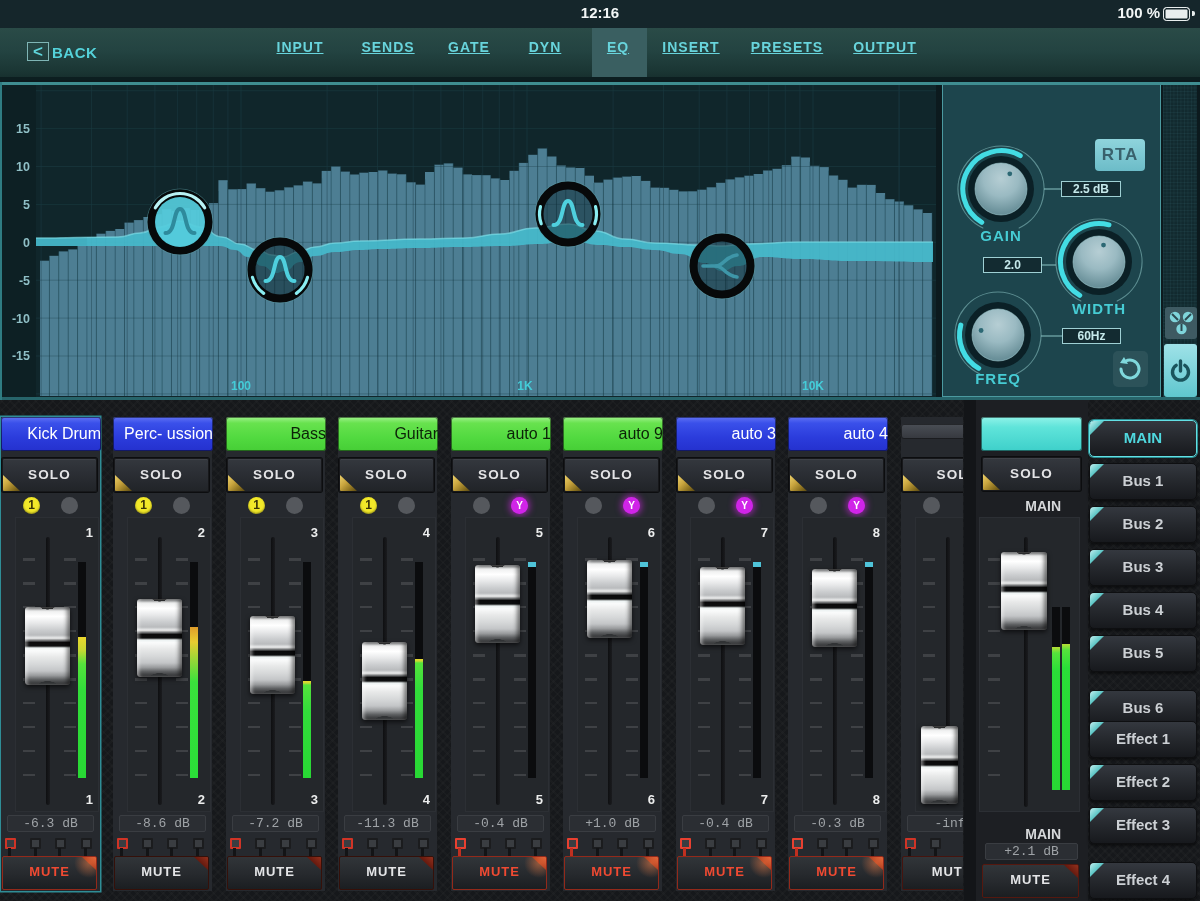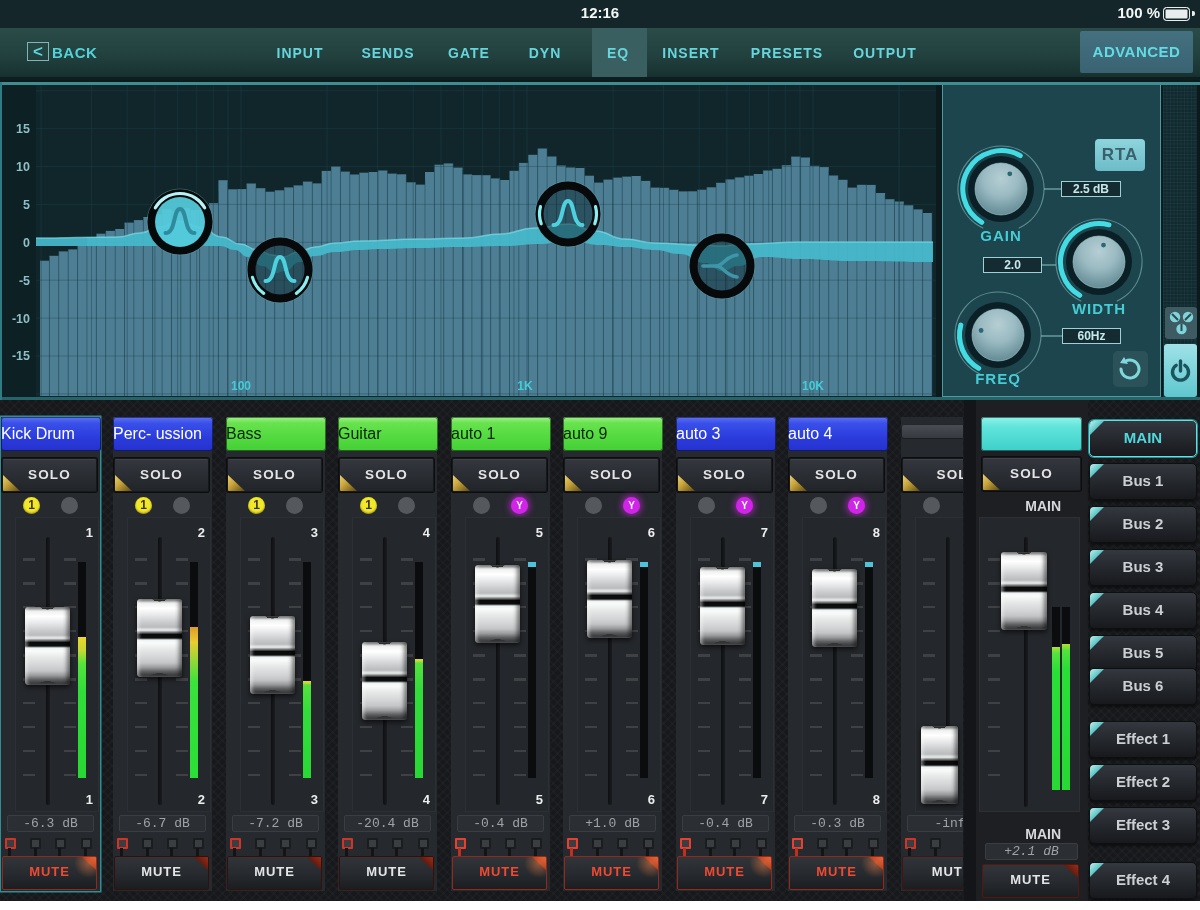--- a/index.html
+++ b/index.html
@@ -10,21 +10,21 @@
 .time { position:absolute; left:0; right:0; top:4px; text-align:center; color:#f2f6f6; font-size:15px; font-weight:bold; }
 .batt { position:absolute; right:40px; top:4px; color:#f2f6f6; font-size:15px; font-weight:bold; }
 .bicon { position:absolute; right:10px; top:6.5px; width:27px; height:14px; border:1.5px solid #e8eeee; border-radius:3.5px; background:#e8eeee; box-shadow:inset 0 0 0 1.5px #15262b; }
 .bicon:after { content:""; position:absolute; right:-5.5px; top:3px; width:3px; height:5px; background:#e8eeee; border-radius:0 2px 2px 0; }
 
 
 .nav { position:absolute; left:0; top:28px; width:1200px; height:52px; background:linear-gradient(180deg,#2a4b47 0%,#234341 45%,#1a3533 85%,#152d2c 100%); }
 .nav:after { content:""; position:absolute; left:0; bottom:0; width:100%; height:3px; background:#0c1e20; }
 .backbox { position:absolute; left:27px; top:14px; width:22px; height:19px; border:1px solid #7fb5b5; color:#5fd4da; font-size:17px; font-weight:bold; text-align:center; line-height:17px; }
 .backtx { position:absolute; left:52px; top:16px; color:#54d2da; font-size:15px; font-weight:bold; letter-spacing:0.5px; }
-.tab { position:absolute; top:17px; color:#68d4dc; font-size:14px; font-weight:bold; letter-spacing:1px; transform:translateX(-50%); }
+.tab { position:absolute; top:11px; color:#68d4dc; font-size:14px; font-weight:bold; letter-spacing:1px; transform:translateX(-50%);text-decoration:underline; }
 .eqtab { position:absolute; left:592px; top:0; width:55px; height:52px; background:#3a5f61; }
 .adv { position:absolute; left:1080px; top:3px; width:113px; height:42px; background:linear-gradient(180deg,#447080 0%,#3a6372 100%); border-radius:2px; color:#62dce4; font-size:15px; font-weight:bold; text-align:center; line-height:42px; letter-spacing:0.5px; }
 
 
 .eqband { position:absolute; left:0; top:80px; width:1200px; height:320px; background:#0c1a1e; }
 .eqband .topline { position:absolute; left:0; top:2px; width:1200px; height:2.5px; background:#3f8d91; z-index:6; }
 .eqband .botline { position:absolute; left:0; top:316.5px; width:1200px; height:3px; background:#27646a; z-index:6; }
 .eqband .leftline { position:absolute; left:0; top:2px; width:2px; height:318px; background:#2f7c82; z-index:6; }
 .graph { position:absolute; }
 .rpanel { position:absolute; left:942px; top:84px; width:219px; height:313px; background:#1d454d; border:1.5px solid #4b9aa0; }
@@ -35,21 +35,21 @@
 .vbox { position:absolute; height:16px; background:#132b31; border:1px solid #9fd0d4; color:#c5e8ea; font-size:12px; font-weight:bold; text-align:center; line-height:14px; }
 .sliver { position:absolute; left:1163px; top:84px; width:34px; height:313px; background:#122a2f;
   background-image:linear-gradient(rgba(90,170,180,0.08) 1px, transparent 1px),linear-gradient(90deg, rgba(90,170,180,0.08) 1px, transparent 1px);
   background-size:3.5px 3.5px; }
 .kgroup { position:absolute; left:1165px; top:307px; width:32px; height:32px; background:#3e5a62; border-radius:3px; }
 .power { position:absolute; left:1164px; top:344px; width:33px; height:53px; background:linear-gradient(180deg,#9fe2e8,#5fc6ce); border-radius:3px; }
 
 
 .charea { position:absolute; left:0; top:400px; width:1200px; height:510px; background:#16181b; background-image:repeating-linear-gradient(45deg, rgba(255,255,255,0.02) 0 2px, transparent 2px 6px), repeating-linear-gradient(-45deg, rgba(255,255,255,0.02) 0 2px, transparent 2px 6px); }
 .strip { position:absolute; top:17px; width:99px; height:474px; background:#26292e; }
-.clabel { position:absolute; left:0; top:0; width:100px; height:34px; border-radius:3px; text-align:left; line-height:34px; font-size:16px; box-shadow:inset 0 0 0 1px rgba(0,0,0,0.5); }
+.clabel { position:absolute; left:0; top:0; width:100px; height:34px; border-radius:3px; text-align:right; line-height:34px; font-size:16px; box-shadow:inset 0 0 0 1px rgba(0,0,0,0.5); }
 .solo { position:absolute; left:1px; top:41px; width:95px; height:34px; background:linear-gradient(180deg,#34383e 0%,#2b2e34 45%,#212428 100%); border:1.5px solid #17181b; box-shadow:0 0 0 1px #0c0d0f, inset 0 1px 0 rgba(255,255,255,0.06); border-radius:2px; color:#e4e4e6; font-size:13.5px; font-weight:bold; text-align:center; line-height:31px; letter-spacing:1.2px; overflow:hidden; }
 .fold { position:absolute; left:0; bottom:0; width:17px; height:16px; background:linear-gradient(135deg,#ecd06a 0%,#c9a53e 40%,#8a701f 75%,#5c4a14 100%); -webkit-clip-path:polygon(0 0,0 100%,100% 100%); clip-path:polygon(0 0,0 100%,100% 100%); }
 .ind { position:absolute; top:80px; width:17px; height:17px; border-radius:50%; font-size:12px; font-weight:bold; text-align:center; line-height:17px; }
 .indy { left:22px; background:#f2e829; color:#3a3408; box-shadow:inset 0 -1px 2px rgba(0,0,0,0.4); }
 .indg { background:#55585d; }
 .indm { left:60px; background:#d024e8; color:#fff; box-shadow:0 0 6px 2px rgba(220,40,240,0.55); font-size:10px; }
 .fpanel { position:absolute; left:14px; top:100px; width:84px; height:295px; background:#24272b; border:1px solid #2c2f34; }
 .cnum { position:absolute; right:5px; color:#eceded; font-size:13px; font-weight:bold; }
 .track { position:absolute; left:30px; top:19px; width:4px; height:268px; background:linear-gradient(90deg,#0e0f11,#1a1b1e); border-radius:2px; }
 .ticks { position:absolute; top:40px; width:12px; height:232px; background:repeating-linear-gradient(180deg, rgba(255,255,255,0.12) 0 2.5px, transparent 2.5px 24px); }
@@ -70,21 +70,21 @@
 .mfold { position:absolute; right:0; top:0; width:14px; height:13px; background:linear-gradient(225deg,#93301c 0%,#6a1c10 45%,#3d0f08 100%); -webkit-clip-path:polygon(0 0,100% 0,100% 100%); clip-path:polygon(0 0,100% 0,100% 100%); }
 .mglow { position:absolute; right:-8px; top:-9px; width:30px; height:30px; background:radial-gradient(circle, rgba(255,130,70,0.5) 0%, rgba(255,130,70,0.18) 45%, rgba(255,130,70,0) 70%); }
 .ch9 { overflow:hidden; }
 .mainstrip { position:absolute; left:964px; top:0px; width:124px; height:510px; background:#1d1f23; }
 .mainstrip .dk { position:absolute; left:0; top:0; width:12px; height:510px; background:#131518; }
 .mainstrip .clabel { left:17px; top:17px; width:101px; background:linear-gradient(180deg,#8ff2e8 0%,#5fe4da 30%,#3ed0ca 100%); }
 
 .mtext { position:absolute; left:0; width:97px; text-align:right; color:#d6d8da; font-size:14px; font-weight:bold; }
 .mainstrip .fpanel .track { height:270px; }
 .mmeter { position:absolute; width:8px; height:183px; }
-.mainstrip .dbbox { position:absolute;font-style:italic; }
+.mainstrip .dbbox { position:absolute; }
 .mainstrip .mute { position:absolute; }
 .buscol { position:absolute; left:1089px; top:0; width:111px; height:510px; }
 .busbtn { position:absolute; left:0; width:108px; height:37px; background:linear-gradient(180deg,#34383f 0%,#25282d 50%,#17191d 100%); border:1.5px solid #0e0f11; border-radius:5px; color:#ccd0d4; font-size:15px; font-weight:bold; text-align:center; line-height:34px; overflow:hidden; box-shadow:0 2px 3px rgba(0,0,0,0.5); }
 .busbtn i { position:absolute; left:0; top:0; width:14px; height:14px; background:linear-gradient(135deg,#c2f0f0 0%,#62c8c8 45%,#1e6a6e 100%); -webkit-clip-path:polygon(0 0,100% 0,0 100%); clip-path:polygon(0 0,100% 0,0 100%); }
 .busbtn.active { border-color:#63e0e4; color:#4fd8de; box-shadow:0 0 0 1px #2a8c90; }
 .whitebottom { position:absolute; left:0; top:901px; width:1200px; height:9px; background:#fff; z-index:50; }
 </style></head>
 <body>
 <div id="app">
 <div class="status">
@@ -97,21 +97,20 @@
       <div class="backtx">BACK</div>
  <div class="eqtab"></div>
  <div class="tab" style="left:300px">INPUT</div>
  <div class="tab" style="left:388px">SENDS</div>
  <div class="tab" style="left:469px">GATE</div>
  <div class="tab" style="left:545px">DYN</div>
  <div class="tab" style="left:618px">EQ</div>
  <div class="tab" style="left:691px">INSERT</div>
  <div class="tab" style="left:787px">PRESETS</div>
  <div class="tab" style="left:885px">OUTPUT</div>
- <div class="adv">ADVANCED</div>
 </div>
 <div class="eqband">
       <div class="topline"></div>
       <div class="botline"></div>
       <div class="leftline"></div>
     </div>
 <svg class="graph" width="934" height="316" viewBox="0 0 934 316" style="left:2px;top:82px">
 <g transform="translate(-2,-82)">
 <rect x="2" y="82" width="934" height="316" fill="#10262b"></rect>
 <rect x="2" y="82" width="34" height="316" fill="#0d2024"></rect>
@@ -520,21 +519,21 @@
         <div class="ind indg" style="left:60px"></div>
         <div class="fpanel">
           <div class="cnum" style="top:7px">2</div>
           <div class="ticks t1"></div>
           <div class="ticks t2"></div>
           <div class="track"></div>
           <div class="meter" style="background:linear-gradient(180deg,#0b0c0e 0,#0b0c0e 65px,#df9c2a 65px,#e8cc30 80px,#8ed838 100px,#3ae23c 120px,#2ade38 100%);"></div>
           <div class="cap" style="top:81px"></div>
           <div class="cnum" style="bottom:4px">2</div>
         </div>
-        <div class="dbbox">-6.7 dB</div>
+        <div class="dbbox">-8.6 dB</div>
         <div class="leds">
           <div class="led" style="left:3.5px;border-color:#d03426">
             <i style=""></i>
           </div>
           <div class="led" style="left:29.0px;border-color:#1b1c1e">
             <i style=""></i>
           </div>
           <div class="led" style="left:53.5px;border-color:#1b1c1e">
             <i style=""></i>
           </div>
@@ -582,21 +581,21 @@
         <div class="ind indg" style="left:60px"></div>
         <div class="fpanel">
           <div class="cnum" style="top:7px">4</div>
           <div class="ticks t1"></div>
           <div class="ticks t2"></div>
           <div class="track"></div>
           <div class="meter" style="background:linear-gradient(180deg,#0b0c0e 0,#0b0c0e 97px,#ecd72e 97px,#c8d832 99px,#55e23c 101px,#32dd3a 127px,#28d834 100%);"></div>
           <div class="cap" style="top:124px"></div>
           <div class="cnum" style="bottom:4px">4</div>
         </div>
-        <div class="dbbox">-20.4 dB</div>
+        <div class="dbbox">-11.3 dB</div>
         <div class="leds">
           <div class="led" style="left:3.5px;border-color:#d03426">
             <i style=""></i>
           </div>
           <div class="led" style="left:29.0px;border-color:#1b1c1e">
             <i style=""></i>
           </div>
           <div class="led" style="left:53.5px;border-color:#1b1c1e">
             <i style=""></i>
           </div>
@@ -766,20 +765,20 @@
 <div class="dbbox" style="left:21px;width:93px;top:443px">+2.1 dB</div>
 <div class="mute" style="left:18px;width:97px;top:464px;border-color:#55180f;color:#e4e5e7">MUTE<i class="mfold"></i></div>
 </div>
 <div class="buscol">
         <div class="busbtn active" style="top:20px">MAIN<i></i></div>
         <div class="busbtn" style="top:63px">Bus 1<i></i></div>
         <div class="busbtn" style="top:106px">Bus 2<i></i></div>
         <div class="busbtn" style="top:149px">Bus 3<i></i></div>
         <div class="busbtn" style="top:192px">Bus 4<i></i></div>
         <div class="busbtn" style="top:235px">Bus 5<i></i></div>
-        <div class="busbtn" style="top:268px">Bus 6<i></i></div>
+        <div class="busbtn" style="top:290px">Bus 6<i></i></div>
         <div class="busbtn" style="top:321px">Effect 1<i></i></div>
         <div class="busbtn" style="top:364px">Effect 2<i></i></div>
         <div class="busbtn" style="top:407px">Effect 3<i></i></div>
         <div class="busbtn" style="top:462px">Effect 4<i></i></div>
       </div>
 </div>
 <div class="whitebottom"></div>
 </div>
 </body></html>

